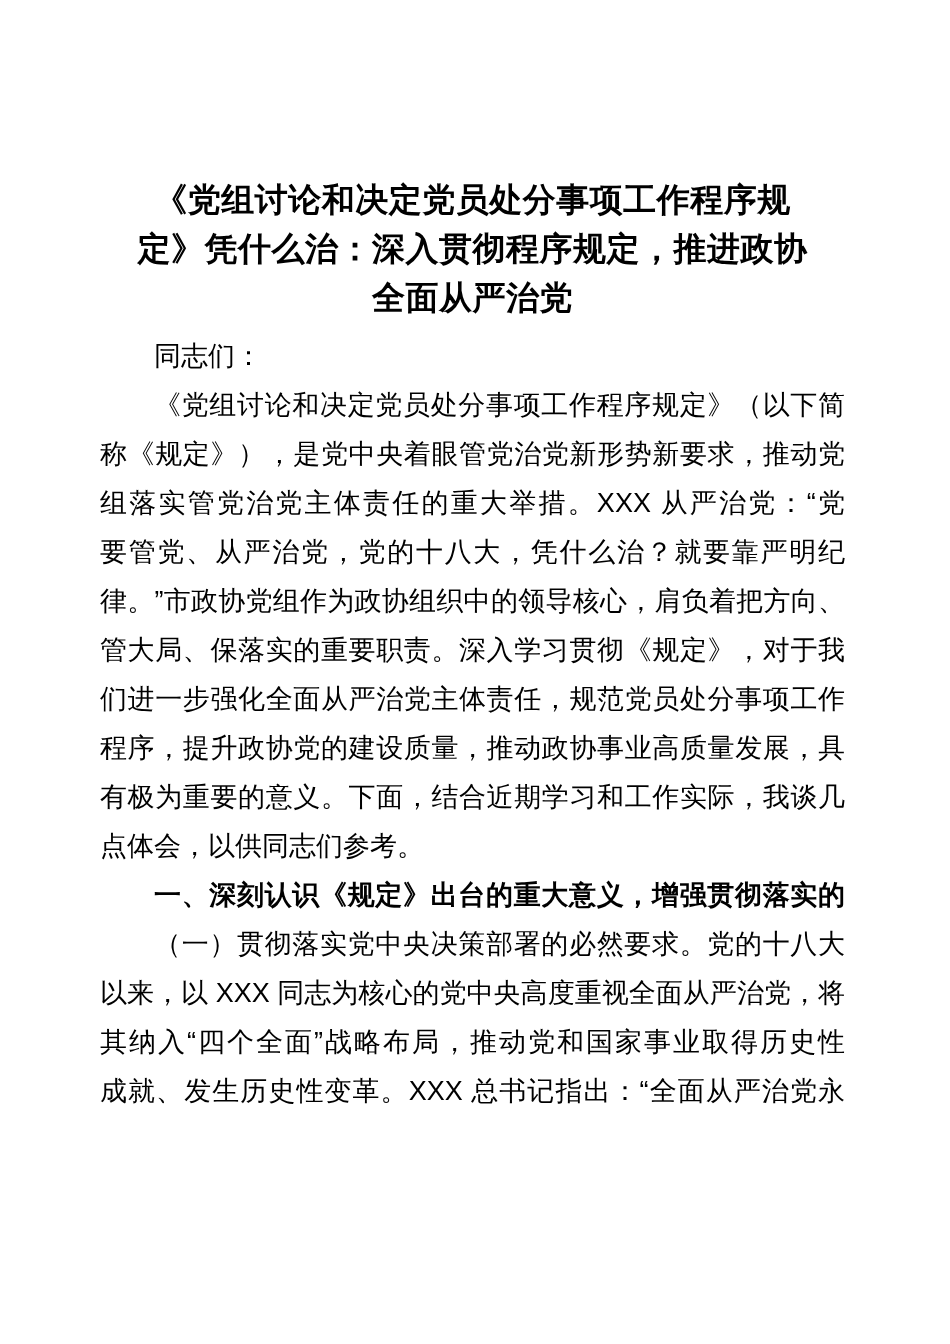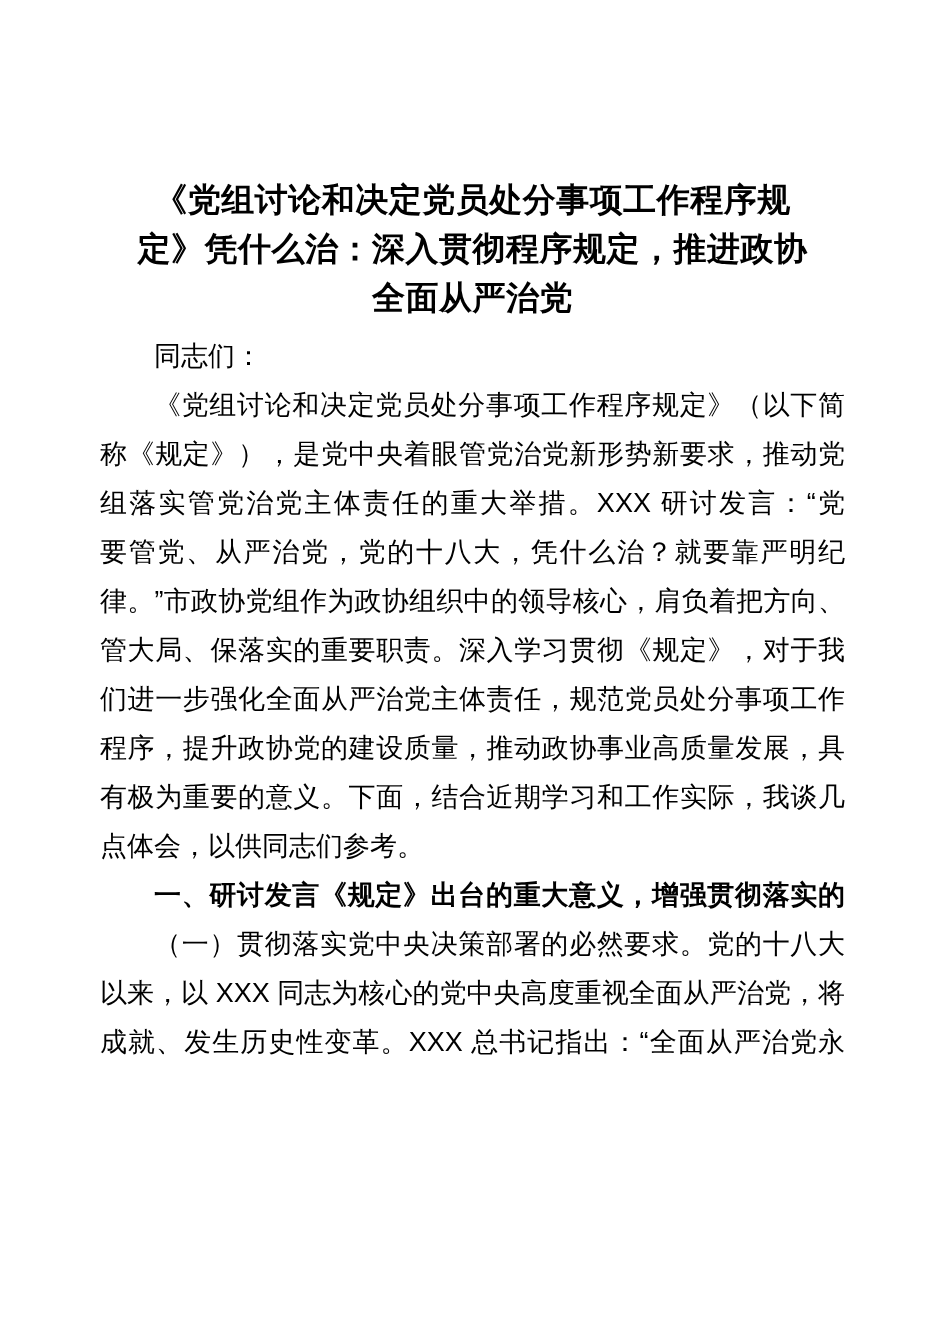--- a/index.html
+++ b/index.html
@@ -56,31 +56,32 @@
       <div class="title-line">定》凭什么治：深入贯彻程序规定，推进政协</div>
       <div class="title-line">全面从严治党</div>
     </div>
   <div class="body-block">
       <div class="para">
         <div class="line first no-justify">同志们：</div>
       </div>
       <div class="para">
         <div class="line first">《党组讨论和决定党员处分事项工作程序规定》（以下简</div>
         <div class="line">称《规定》），是党中央着眼管党治党新形势新要求，推动党</div>
-        <div class="line">组落实管党治党主体责任的重大举措。XXX 研讨发言：“党</div>
+        <div class="line">组落实管党治党主体责任的重大举措。XXX 从严治党：“党</div>
         <div class="line">要管党、从严治党，党的十八大，凭什么治？就要靠严明纪</div>
         <div class="line">律。”市政协党组作为政协组织中的领导核心，肩负着把方向、</div>
         <div class="line">管大局、保落实的重要职责。深入学习贯彻《规定》，对于我</div>
         <div class="line">们进一步强化全面从严治党主体责任，规范党员处分事项工作</div>
         <div class="line">程序，提升政协党的建设质量，推动政协事业高质量发展，具</div>
         <div class="line">有极为重要的意义。下面，结合近期学习和工作实际，我谈几</div>
         <div class="line no-justify">点体会，以供同志们参考。</div>
       </div>
       <div class="para bold">
-        <div class="line first">一、研讨发言《规定》出台的重大意义，增强贯彻落实的</div>
+        <div class="line first">一、深刻认识《规定》出台的重大意义，增强贯彻落实的</div>
       </div>
       <div class="para">
         <div class="line first">（一）贯彻落实党中央决策部署的必然要求。党的十八大</div>
         <div class="line">以来，以 XXX 同志为核心的党中央高度重视全面从严治党，将</div>
+        <div class="line">其纳入“四个全面”战略布局，推动党和国家事业取得历史性</div>
         <div class="line">成就、发生历史性变革。XXX 总书记指出：“全面从严治党永</div>
       </div>
     </div>
 </div>
 
 </body></html>

